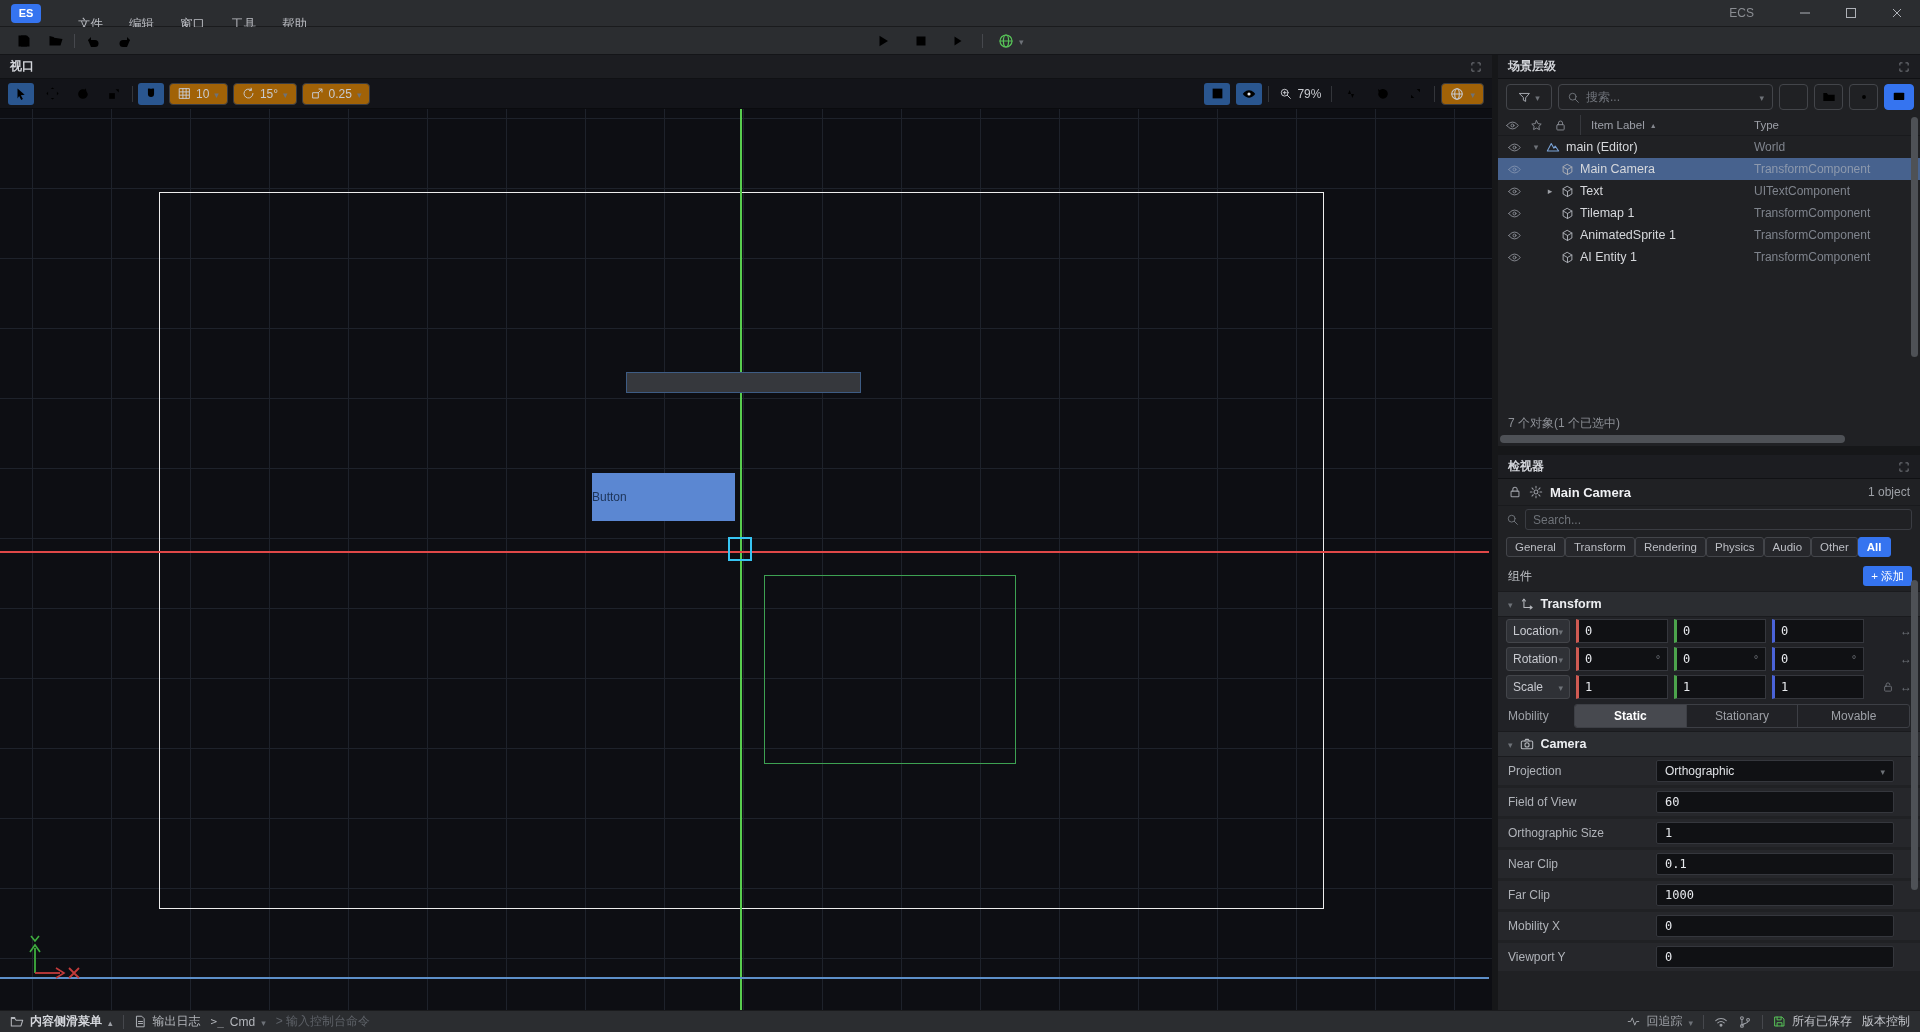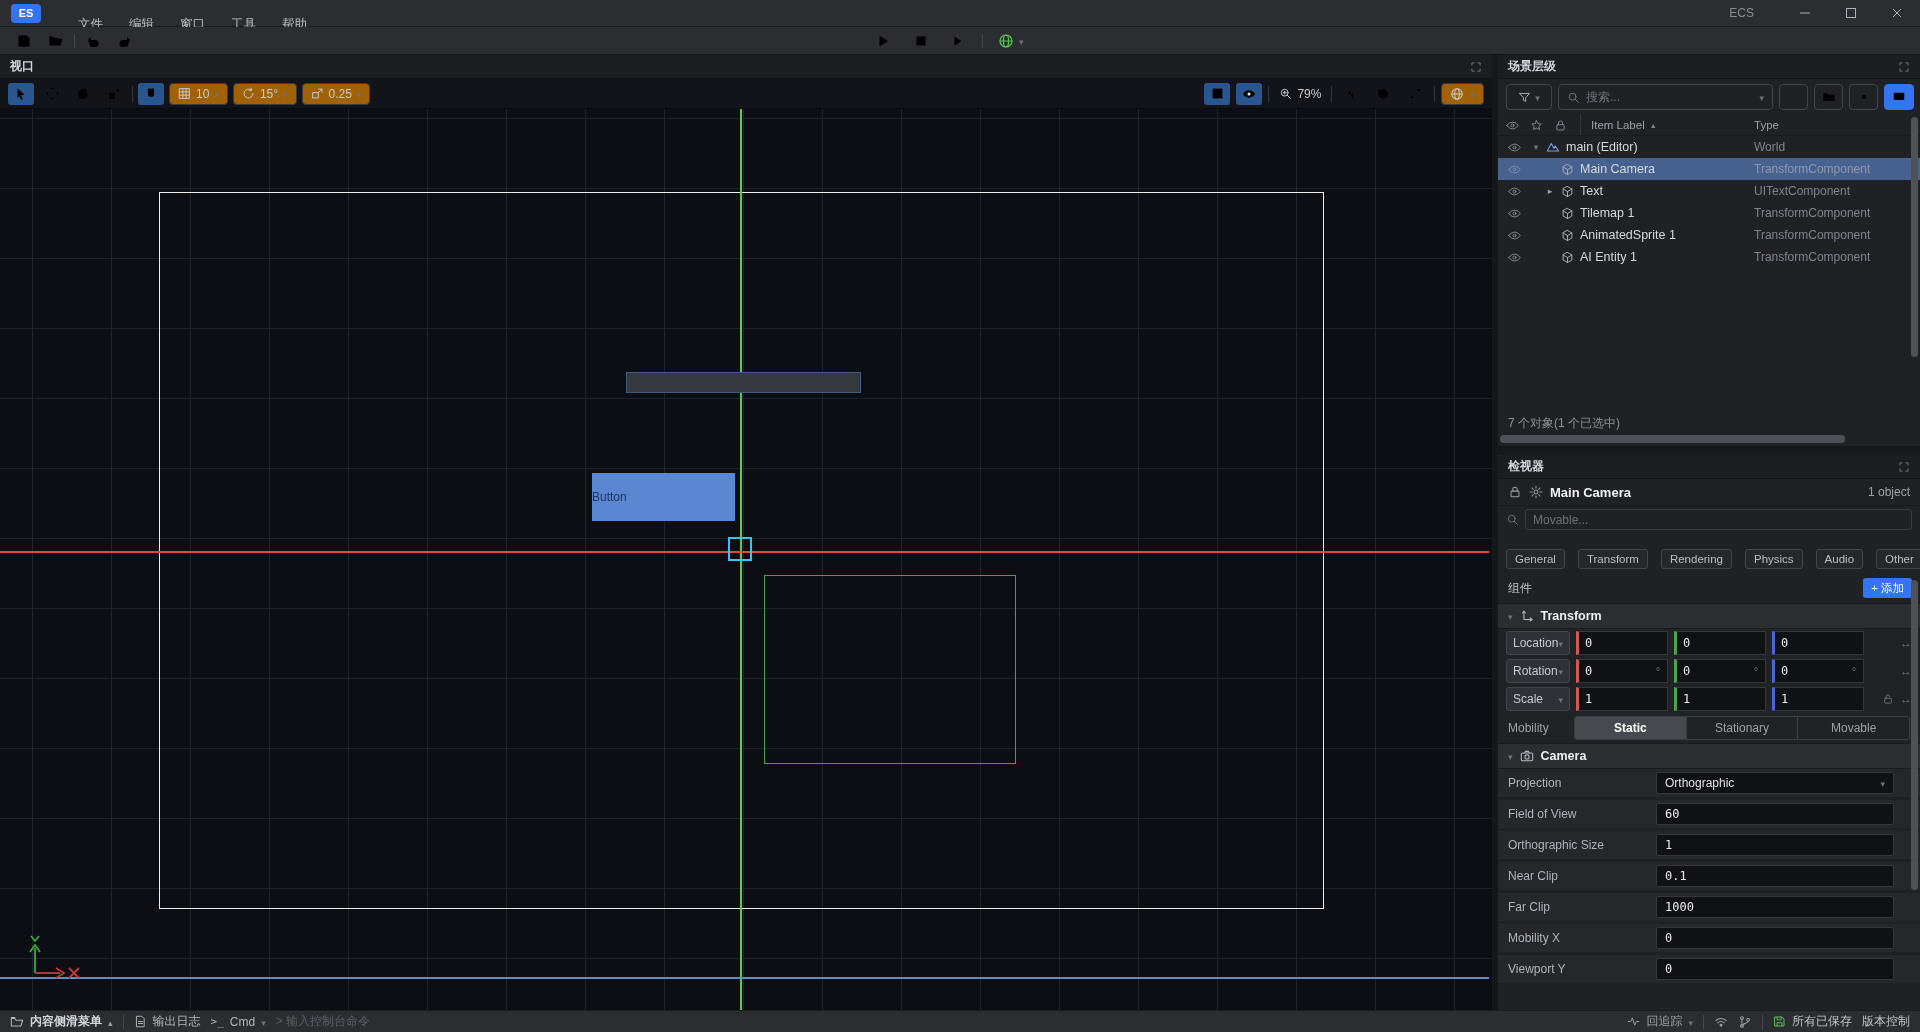--- a/index.html
+++ b/index.html
@@ -98,21 +98,21 @@
   .vscroll{position:absolute;right:2px;width:7px;border-radius:4px;background:#4e5156;}
   .hier-vthumb{top:62px;height:240px;}
   .insp-vthumb{top:125px;height:310px;}
 
   .insp-panel{position:absolute;left:1498px;top:455px;width:422px;height:555px;background:var(--panel);display:flex;flex-direction:column;overflow:hidden;}
   .obj-row{height:27px;display:flex;align-items:center;gap:7px;padding:0 10px;flex:none;border-bottom:1px solid #191a1d;color:#9a9da4;}
   .obj-name{color:#f0f1f4;font-weight:bold;font-size:13px;}
   .obj-count{margin-left:auto;color:#9da0a6;font-size:12px;}
   .insp-search{height:27px;display:flex;align-items:center;gap:6px;padding:0 8px;flex:none;color:var(--faint);}
   .insp-search .box{flex:1;height:21px;border:1px solid #3a3c42;border-radius:3px;display:flex;align-items:center;padding:0 7px;color:#6e7278;}
-  .tabs-row{height:28px;display:flex;align-items:center;gap:13px;padding:0 8px;flex:none;margin-top:12px;}
+  .tabs-row{height:28px;display:flex;align-items:center;gap:0;padding:0 8px;flex:none;}
   .tab{height:20px;padding:0 8px;border:1px solid var(--btn-border);border-radius:3px;background:#26272b;color:#bcbec4;font-size:11.5px;display:flex;align-items:center;}
   .tab.active{background:var(--accent);border-color:var(--accent);color:#fff;font-weight:bold;}
   .comp-row{height:30px;display:flex;align-items:center;padding:0 8px 0 10px;flex:none;color:#bfc2c7;}
   .add-btn{margin-left:auto;height:20px;background:var(--accent);color:#fff;border-radius:3px;padding:0 8px;display:flex;align-items:center;gap:3px;font-size:11.5px;}
   .section-hd{height:26px;background:#2b2d31;border-top:1px solid #1a1b1e;border-bottom:1px solid #1a1b1e;display:flex;align-items:center;gap:7px;padding:0 10px;flex:none;}
   .section-hd .t{color:#eceef1;font-weight:bold;font-size:12.5px;}
   .section-hd .icon{color:#b5b8bd;}
   .vec-row{height:28px;display:flex;align-items:center;gap:6px;padding:0 8px;flex:none;background:#212226;}
   .vec-label{width:64px;height:24px;background:#2f3136;border:1px solid var(--btn-border);border-radius:3px;display:flex;align-items:center;justify-content:space-between;padding:0 6px;color:#c8cad0;font-size:12px;flex:none;}
   .vec-field{flex:1;height:24px;background:var(--input-bg);border:1px solid var(--input-border);border-left:3px solid;display:flex;align-items:center;padding:0 6px;font-size:12px;color:#e8eaee;}
@@ -596,21 +596,21 @@
     <span class="obj-count">1 object</span>
   </div>
   <div class="insp-search">
     <span class="icon">
         <svg width="13" height="13" viewBox="0 0 16 16">
           <circle cx="7" cy="7" r="4.2"></circle>
           <path d="M10.2 10.2L14 14"></path>
         </svg>
       </span>
     <div class="box">
-        <span>Movable...</span>
+        <span>Search...</span>
       </div>
   </div>
   <div class="tabs-row">
     <div class="tab">General</div>
     <div class="tab">Transform</div>
     <div class="tab">Rendering</div>
     <div class="tab">Physics</div>
     <div class="tab">Audio</div>
     <div class="tab">Other</div>
     <div class="tab active">All</div>

